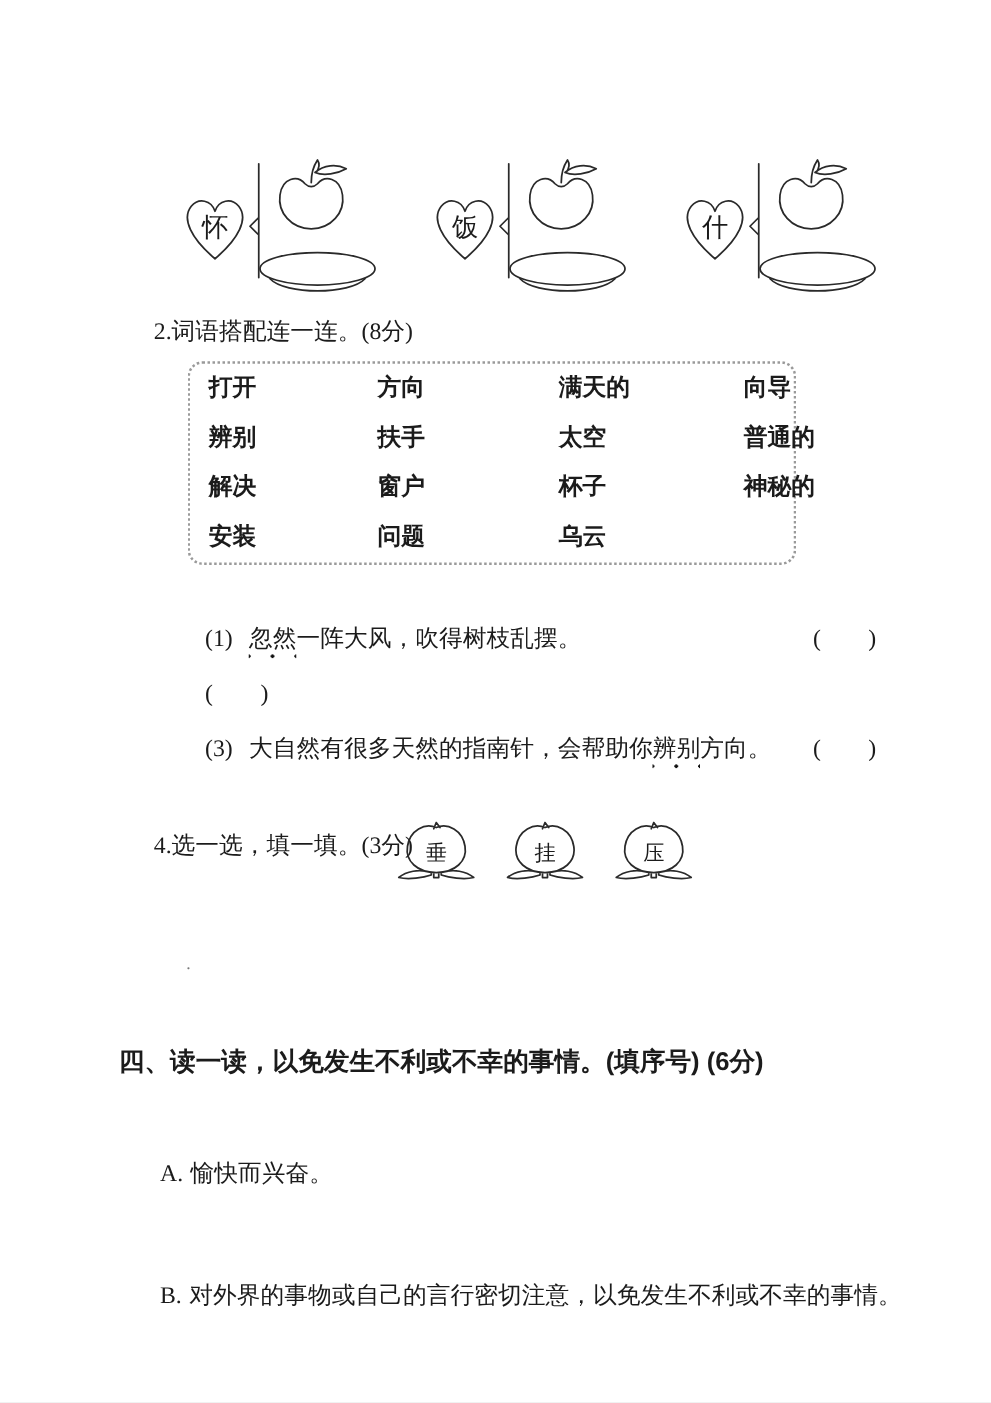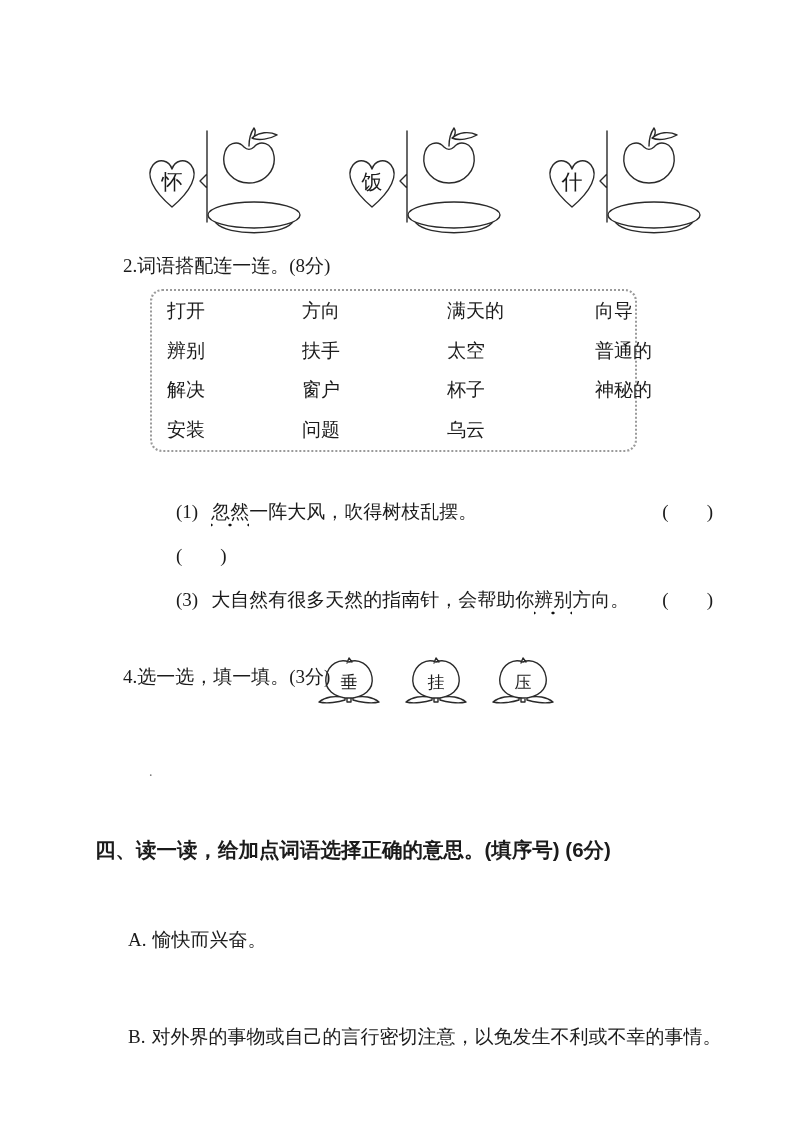--- a/index.html
+++ b/index.html
@@ -23,23 +23,23 @@
     font-family:"Liberation Sans","DejaVu Sans",sans-serif;}
 
   .match-box{
     position:absolute;left:150px;top:289px;width:487px;height:163px;
     border:2px dotted #9a9a9a;border-radius:12px;display:flex;box-sizing:border-box;
   }
   .half{display:grid;grid-template-rows:repeat(4,1fr);align-items:center;}
   .half.left{flex:0 0 236px;padding-left:15px;grid-template-columns:135px auto;box-sizing:border-box;}
   .half.right{flex:1;padding-left:37px;grid-template-columns:148px auto;box-sizing:border-box;margin-left:22px;}
   .vdiv{width:2px;background:#111;}
-  .cell{white-space:pre;}
+  .cell{white-space:pre;font-weight:bold;}
 
-  .q3-items{position:absolute;left:176px;top:498px;width:537px;}
+  .q3-items{position:absolute;left:164px;top:498px;width:537px;}
   .sent-row{display:flex;justify-content:space-between;margin-bottom:16px;}
   .sent{white-space:pre;}
   .num{margin-right:13px;}
   .blank{white-space:pre;}
 
   .emph{
     background-image:radial-gradient(circle,#111 1.4px,rgba(0,0,0,0) 1.6px);
     background-size:1em 6px;background-repeat:repeat-x;background-position:center bottom;
     padding-bottom:6px;
   }
@@ -150,20 +150,20 @@
     </svg>
     <svg width="62" height="52" viewBox="0 0 62 52">
       <path class="lineart" d="M31 5 C22 1,10 7,8 20 C6 32,16 41,31 41 C46 41,56 32,54 20 C52 7,40 1,31 5 Z M29 6 L31 1 L34 5 M27 41 C17 38,7 40,1 45 C9 47,21 45,27 43 Z M35 41 C45 38,55 40,61 45 C53 47,41 45,35 43 Z M29 41 L33 41 L33 45 L29 45 Z"></path>
       <text class="glyph" x="31" y="31" font-size="17" text-anchor="middle">压</text>
     </svg>
   </div>
 
   <span class="stray-mark">.</span>
 
 
-  <div class="heading sec4-heading">四、读一读，给加点词语选择正确的意思。(填序号) (6分)</div>
+  <div class="heading sec4-heading">四、读一读，以免发生不利或不幸的事情。(填序号) (6分)</div>
 
 
   <div class="option-a"><span class="opt-label">A.</span><span>愉快而兴奋。</span></div>
 
   <div class="option-b"><span class="opt-label">B.</span><span>对外界的事物或自己的言行密切注意，以免发生不利或不幸的事情。</span></div>
 
 </div>
 
 </body></html>

